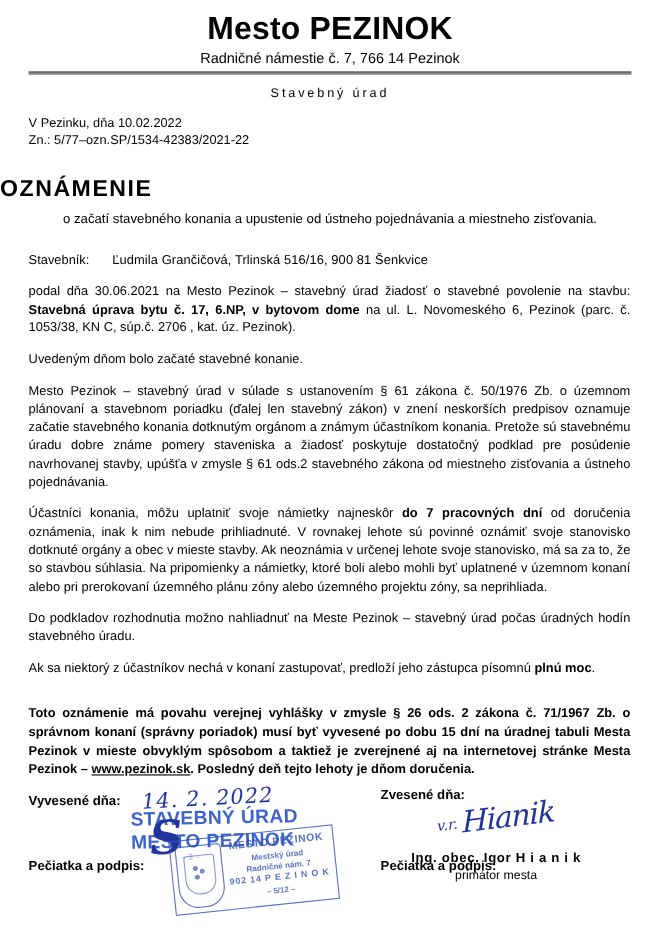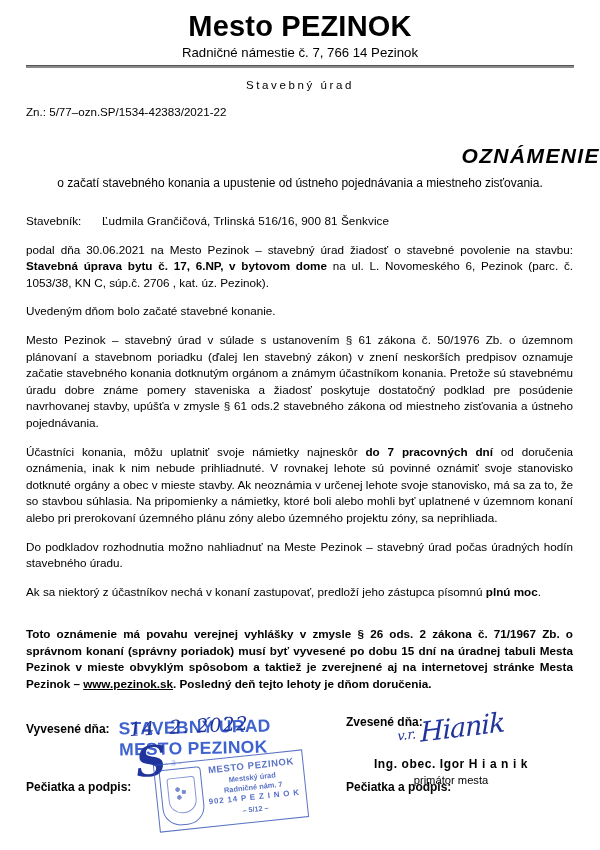--- a/index.html
+++ b/index.html
@@ -58,26 +58,25 @@
   
   .meta {
     margin: 13px 0 0 26px;
     font-size: 11.6px;
     line-height: 1.35;
   }
   .meta div { white-space: pre; }
 
   
   .doc-title {
-    text-align: right;
+    text-align: left;
     font-size: 21px;
     font-weight: bold;
     letter-spacing: 1.4px;
     margin-top: 24px;
-    font-style: italic;
   }
   .doc-subtitle {
     text-align: center;
     font-size: 12px;
     margin-top: 8px;
     padding: 0 26px;
   }
 
   
   .body-wrap {
@@ -276,20 +275,21 @@
 <div class="page">
 
   <div class="letterhead">
     <div class="org-name">Mesto PEZINOK</div>
     <div class="org-address">Radničné námestie č. 7, 766 14 Pezinok</div>
   </div>
   <div class="head-rule"></div>
   <div class="dept">Stavebný úrad</div>
 
   <div class="meta">
+    <div>V Pezinku, dňa 10.02.2022</div>
     <div>Zn.: 5/77–ozn.SP/1534-42383/2021-22</div>
   </div>
 
   <div class="doc-title">OZNÁMENIE</div>
   <div class="doc-subtitle">o začatí stavebného konania a upustenie od ústneho pojednávania a miestneho zisťovania.</div>
 
   <div class="body-wrap">
 
     <div class="applicant">
       <span class="applicant-label">Stavebník:</span>

